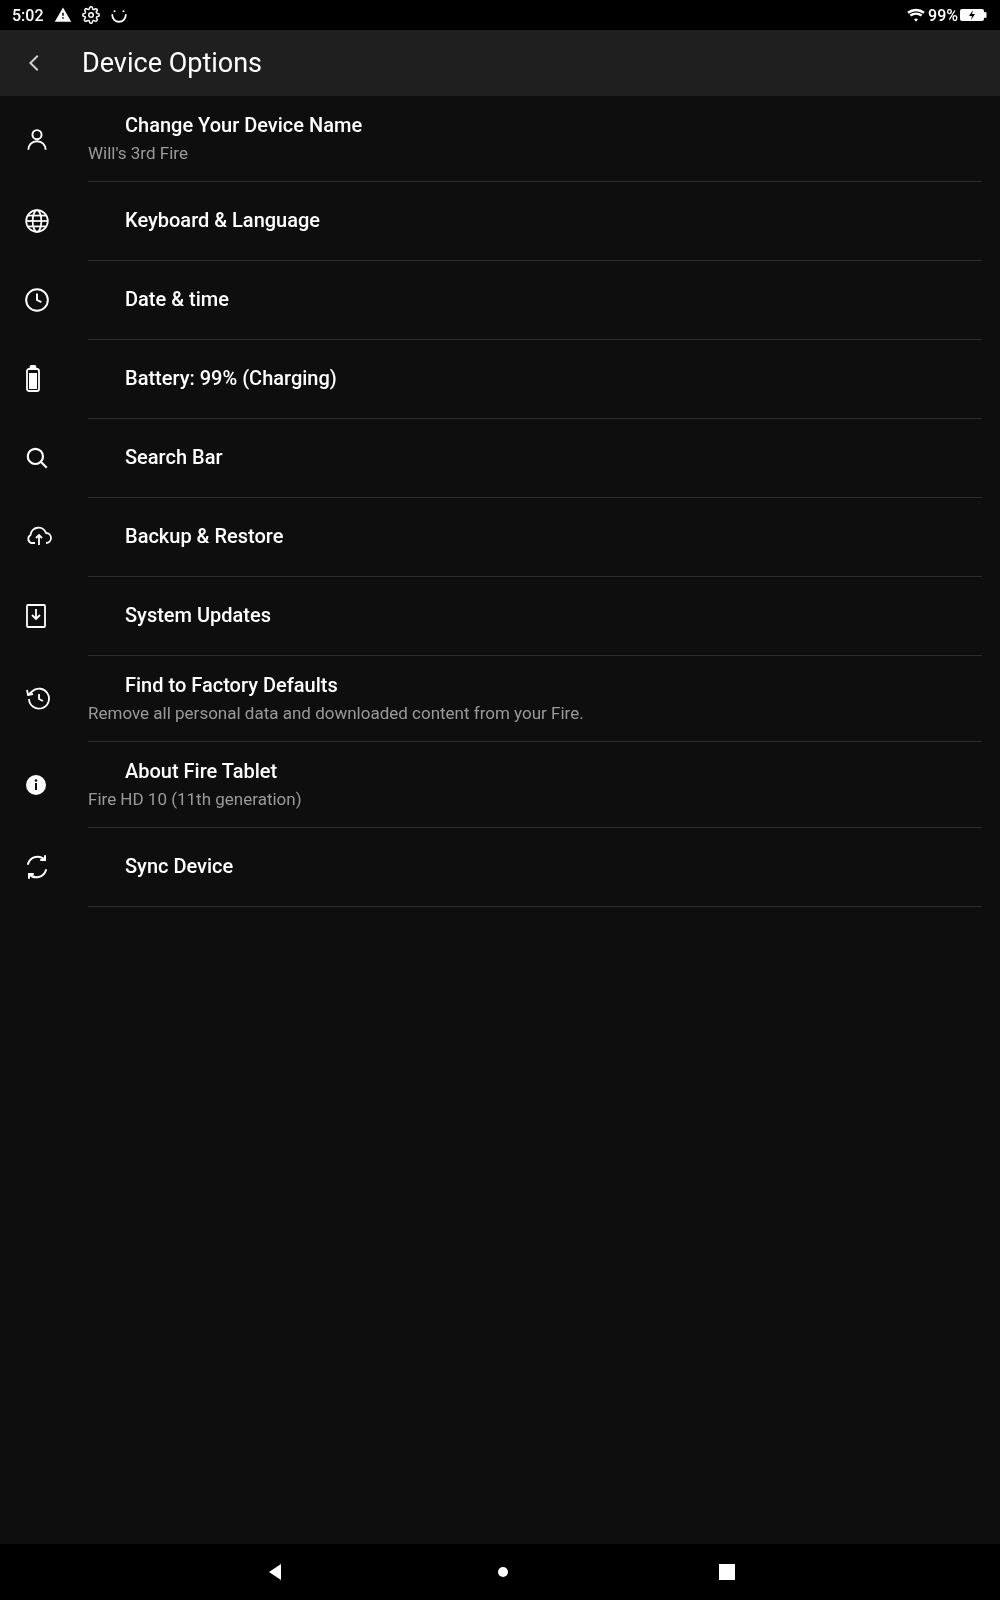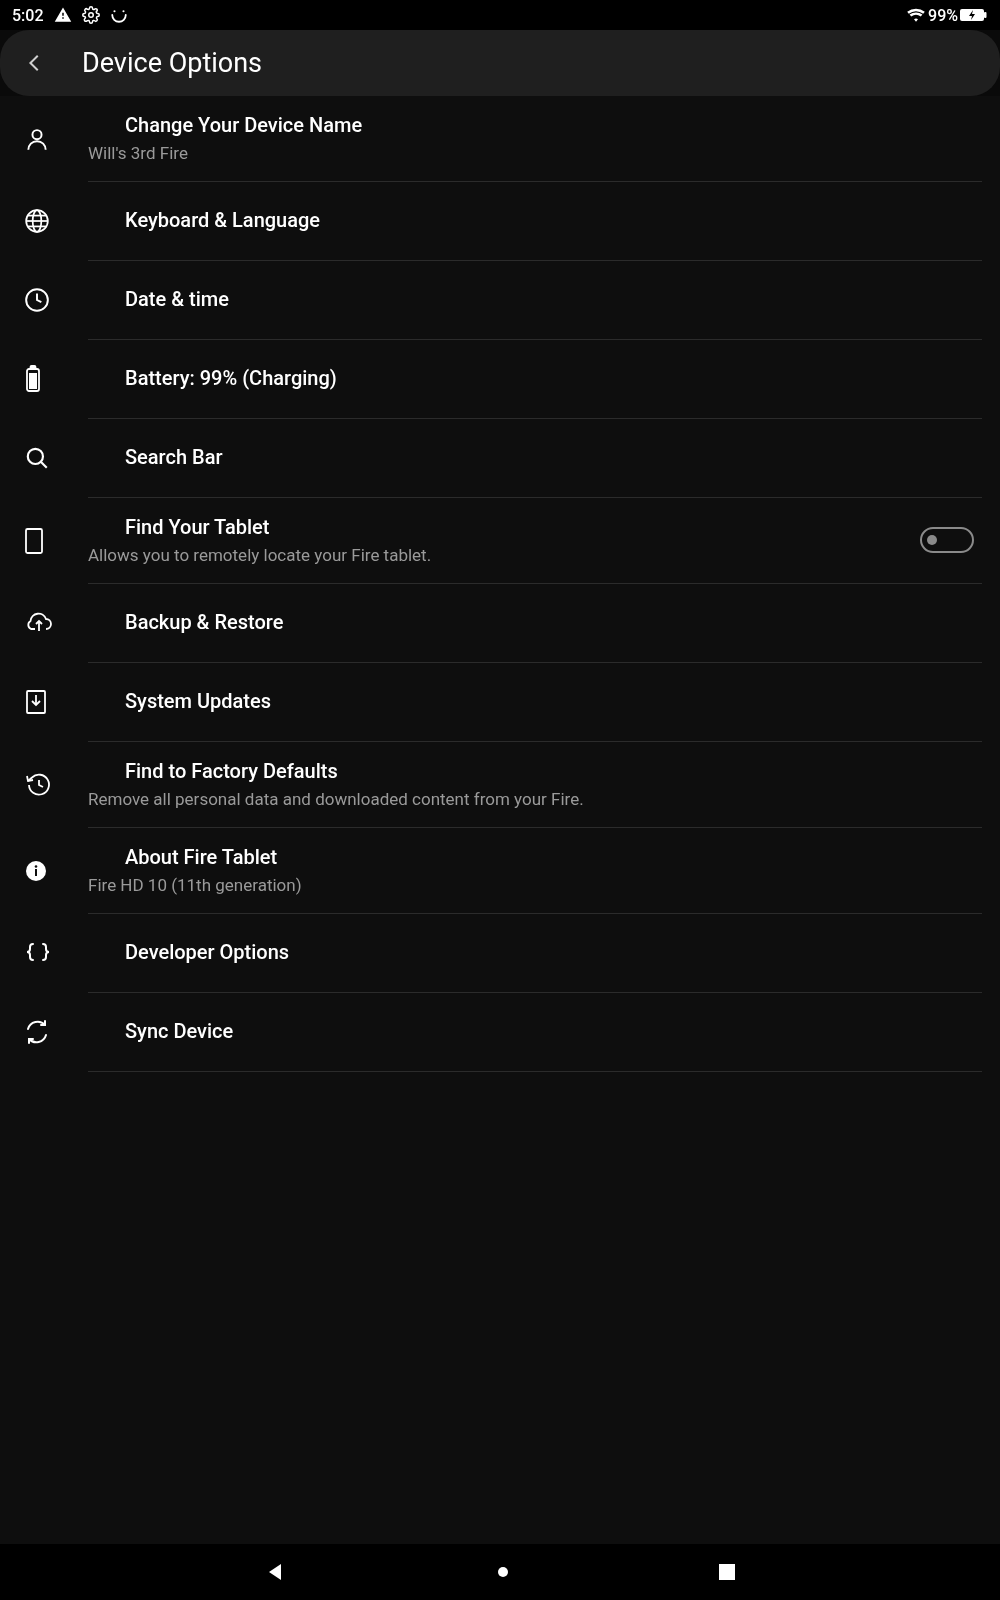--- a/index.html
+++ b/index.html
@@ -24,21 +24,20 @@
   .status-left { display: flex; align-items: center; gap: 10px; }
   .status-right { display: flex; align-items: center; gap: 2px; }
   .status-icon { display: inline-flex; align-items: center; justify-content: center; }
   .header {
     height: 66px;
     background: #1f1f1f;
     display: flex;
     align-items: center;
     padding: 0 24px;
     gap: 36px;
-    border-radius: 29px;
   }
   .header-title {
     font-size: 27px;
     font-weight: 400;
     color: #fff;
   }
   .back-btn { cursor: pointer; }
   .content {
     background: #0e0e0e;
     padding: 0 18px;
@@ -235,36 +234,20 @@
           <line x1="21" y1="21" x2="15.5" y2="15.5"></line>
         </svg>
     </div>
     <div class="row-body">
         <div class="row-text">
       <div class="row-title">Search Bar</div>
     </div>
       </div>
   </div>
 
-  <div class="row">
-    <div class="row-icon">
-      <svg width="20" height="28" viewBox="0 0 20 28" fill="none" stroke="#fff" stroke-width="1.8">
-          <rect x="2" y="2" width="16" height="24" rx="1.5"></rect>
-        </svg>
-    </div>
-    <div class="row-body">
-      <div class="row-text">
-        <div class="row-title">Find Your Tablet</div>
-        <div class="row-sub">Allows you to remotely locate your Fire tablet.</div>
-      </div>
-      <div class="toggle">
-        <div class="toggle-knob"></div>
-      </div>
-    </div>
-  </div>
 
   <div class="row">
     <div class="row-icon">
       <svg width="30" height="24" viewBox="0 0 30 24" fill="none" stroke="#fff" stroke-width="1.8">
           <path d="M22 18a5 5 0 0 0 0-10 8 8 0 0 0-15.5 2A4.5 4.5 0 0 0 7 18h4"></path>
           <polyline points="12 13 15 10 18 13"></polyline>
           <line x1="15" y1="10" x2="15" y2="20"></line>
         </svg>
     </div>
     <div class="row-body">
@@ -314,33 +297,20 @@
         </svg>
     </div>
     <div class="row-body">
         <div class="row-text">
       <div class="row-title">About Fire Tablet</div>
       <div class="row-sub">Fire HD 10 (11th generation)</div>
     </div>
       </div>
   </div>
 
-  <div class="row">
-    <div class="row-icon">
-      <svg width="28" height="24" viewBox="0 0 28 24" fill="none" stroke="#fff" stroke-width="2" stroke-linecap="round">
-          <path d="M9 3c-2 0-3 1-3 3v2c0 2-1 3-3 3 2 0 3 1 3 3v2c0 2 1 3 3 3"></path>
-          <path d="M19 3c2 0 3 1 3 3v2c0 2 1 3 3 3-2 0-3 1-3 3v2c0 2-1 3-3 3"></path>
-        </svg>
-    </div>
-    <div class="row-body">
-        <div class="row-text">
-      <div class="row-title">Developer Options</div>
-    </div>
-      </div>
-  </div>
 
   <div class="row">
     <div class="row-icon">
       <svg width="26" height="26" viewBox="0 0 26 26" fill="none" stroke="#fff" stroke-width="2" stroke-linecap="round">
           <path d="M21 6a10 10 0 0 0-17 4"></path>
           <polyline points="21 2 21 6 17 6"></polyline>
           <path d="M5 20a10 10 0 0 0 17-4"></path>
           <polyline points="5 24 5 20 9 20"></polyline>
         </svg>
     </div>

